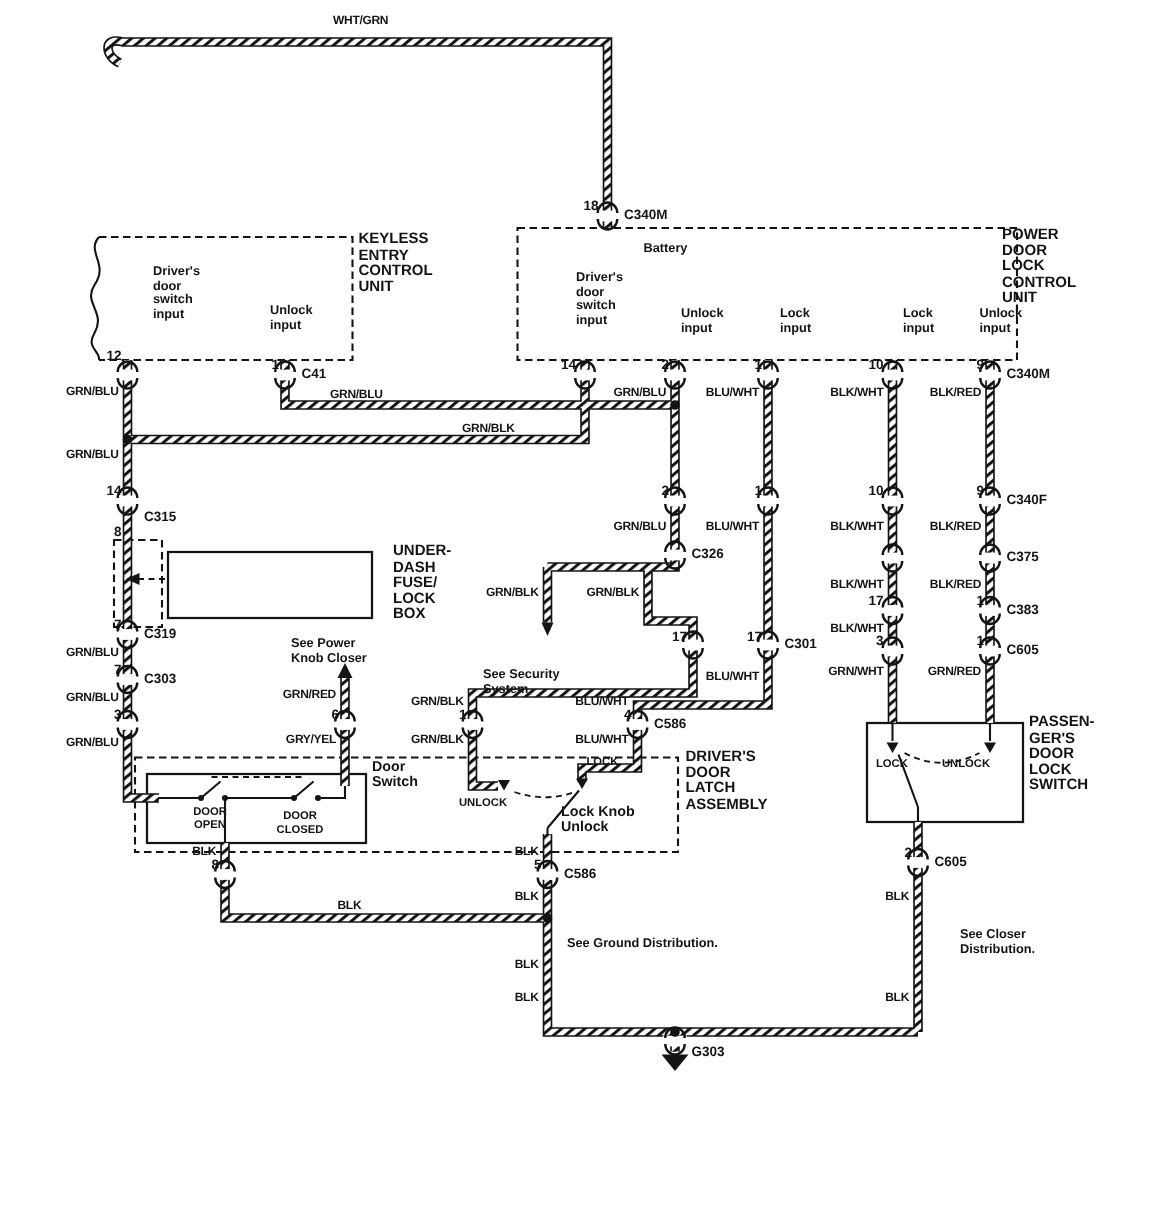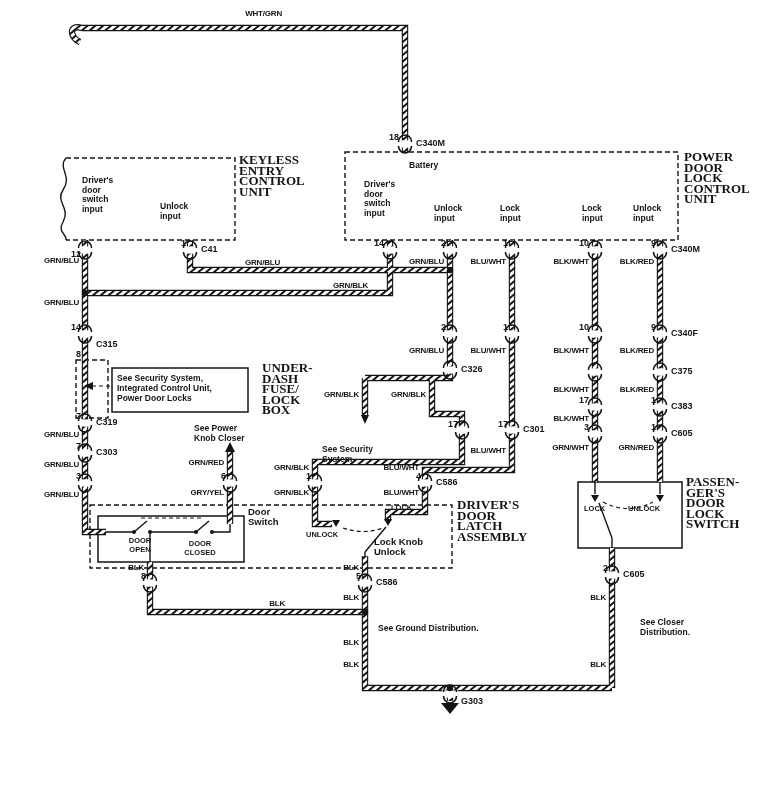--- a/index.html
+++ b/index.html
@@ -2,25 +2,25 @@
 <html><head>
 <meta charset="utf-8">
 <style>
   html,body{margin:0;padding:0;background:#fff;}
   #diagram{position:relative;width:768px;height:808px;background:#fff;
            font-family:"Liberation Sans",sans-serif;color:#141414;overflow:hidden;}
   svg{position:absolute;left:0;top:0;}
   .lbl{position:absolute;white-space:pre-line;color:#141414;}
   .pin{font-weight:bold;font-size:9px;line-height:9px;width:22px;text-align:right;}
   .wl{font-weight:bold;font-size:8px;line-height:8px;width:46px;text-align:right;letter-spacing:-0.2px;}
-  .wlc{font-weight:bold;font-size:8px;line-height:8px;width:60px;text-align:right;letter-spacing:-0.2px;}
+  .wlc{font-weight:bold;font-size:8px;line-height:8px;width:60px;text-align:left;letter-spacing:-0.2px;}
   .conn{font-weight:bold;font-size:9px;line-height:9px;}
-  .title{font-weight:bold;font-size:13px;line-height:10.5px;font-family:Liberation Serif, serif;}
+  .title{font-weight:bold;font-size:10px;line-height:10.5px;}
   .title2{font-weight:bold;font-size:9.5px;line-height:10px;}
-  .inp{font-weight:bold;font-size:8.5px;line-height:9.5px;}
+  .inp{font-weight:bold;font-size:8.5px;line-height:9.5px;margin-left:20px;}
   .note{font-weight:bold;font-size:8.5px;line-height:10px;}
   .sw{font-weight:bold;font-size:7.5px;line-height:8.5px;text-align:center;}
   .swl{font-weight:bold;font-size:7.5px;line-height:8px;}
   .box-d{fill:none;stroke:#141414;stroke-width:1.4;stroke-dasharray:5 3;}
   .box-s{fill:none;stroke:#141414;stroke-width:1.5;}
   .wo{fill:none;stroke:#141414;stroke-width:6.4;}
   .wi{fill:none;stroke:url(#hx);stroke-width:4.2;}
   .thin{fill:none;stroke:#141414;stroke-width:1.4;}
   .dash{fill:none;stroke:#141414;stroke-width:1.2;stroke-dasharray:4 3;}
   .blob{fill:#141414;}
@@ -136,21 +136,21 @@
     <path d="M 365 424 L 361 415 L 369 415 Z"></path>
     <path d="M 84 386 L 93 382 L 93 390 Z"></path>
     <path d="M 384 519 L 392 519 L 388 526 Z"></path>
     <path d="M 332 520 L 340 520 L 336 527 Z"></path>
     <path d="M 591 495 L 599 495 L 595 502 Z"></path>
     <path d="M 656 495 L 664 495 L 660 502 Z"></path>
     <path d="M 441 703 L 459 703 L 450 714 Z"></path>
   </g>
 </svg>
 
-<span class="lbl pin" style="left:59px;top:250px">12</span>
+<span class="lbl pin" style="left:59px;top:233px">12</span>
 <span class="lbl pin" style="left:164px;top:239px">1</span>
 <span class="lbl pin" style="left:362px;top:239px">14</span>
 <span class="lbl pin" style="left:424px;top:239px">2</span>
 <span class="lbl pin" style="left:486px;top:239px">1</span>
 <span class="lbl pin" style="left:567px;top:239px">10</span>
 <span class="lbl pin" style="left:634px;top:239px">9</span>
 <span class="lbl pin" style="left:377px;top:133px">18</span>
 <span class="lbl pin" style="left:59px;top:323px">14</span>
 <span class="lbl pin" style="left:424px;top:323px">2</span>
 <span class="lbl pin" style="left:486px;top:323px">1</span>
@@ -226,21 +226,21 @@
 <span class="lbl wlc" style="left:225px;top:600px">BLK</span>
 <span class="lbl wl" style="left:313px;top:639px">BLK</span>
 <span class="lbl wl" style="left:313px;top:661px">BLK</span>
 <span class="lbl wl" style="left:560px;top:594px">BLK</span>
 <span class="lbl wl" style="left:560px;top:661px">BLK</span>
 
 <span class="lbl title" style="left:239px;top:155px">KEYLESS
 ENTRY
 CONTROL
 UNIT</span>
-<span class="lbl title" style="left:684px;top:152px">POWER
+<span class="lbl title" style="left:668px;top:152px">POWER
 DOOR
 LOCK
 CONTROL
 UNIT</span>
 <span class="lbl title" style="left:262px;top:363px">UNDER-
 DASH
 FUSE/
 LOCK
 BOX</span>
 <span class="lbl title" style="left:457px;top:500px">DRIVER'S
@@ -278,23 +278,20 @@
 Unlock</span>
 <span class="lbl sw" style="left:118px;top:537px;width:44px">DOOR
 OPEN</span>
 <span class="lbl sw" style="left:176px;top:540px;width:48px">DOOR
 CLOSED</span>
 <span class="lbl swl" style="left:391px;top:504px">LOCK</span>
 <span class="lbl swl" style="left:306px;top:531px">UNLOCK</span>
 <span class="lbl swl" style="left:584px;top:505px">LOCK</span>
 <span class="lbl swl" style="left:628px;top:505px">UNLOCK</span>
 
-<span class="lbl note" style="left:117px;top:373px">See Security System,
-Integrated Control Unit,
-Power Door Locks</span>
 <span class="lbl note" style="left:194px;top:423px">See Power
 Knob Closer</span>
 <span class="lbl note" style="left:322px;top:444px">See Security
 System</span>
 <span class="lbl note" style="left:378px;top:623px">See Ground Distribution.</span>
 <span class="lbl note" style="left:640px;top:617px">See Closer
 Distribution.</span>
 
 </div>
 

